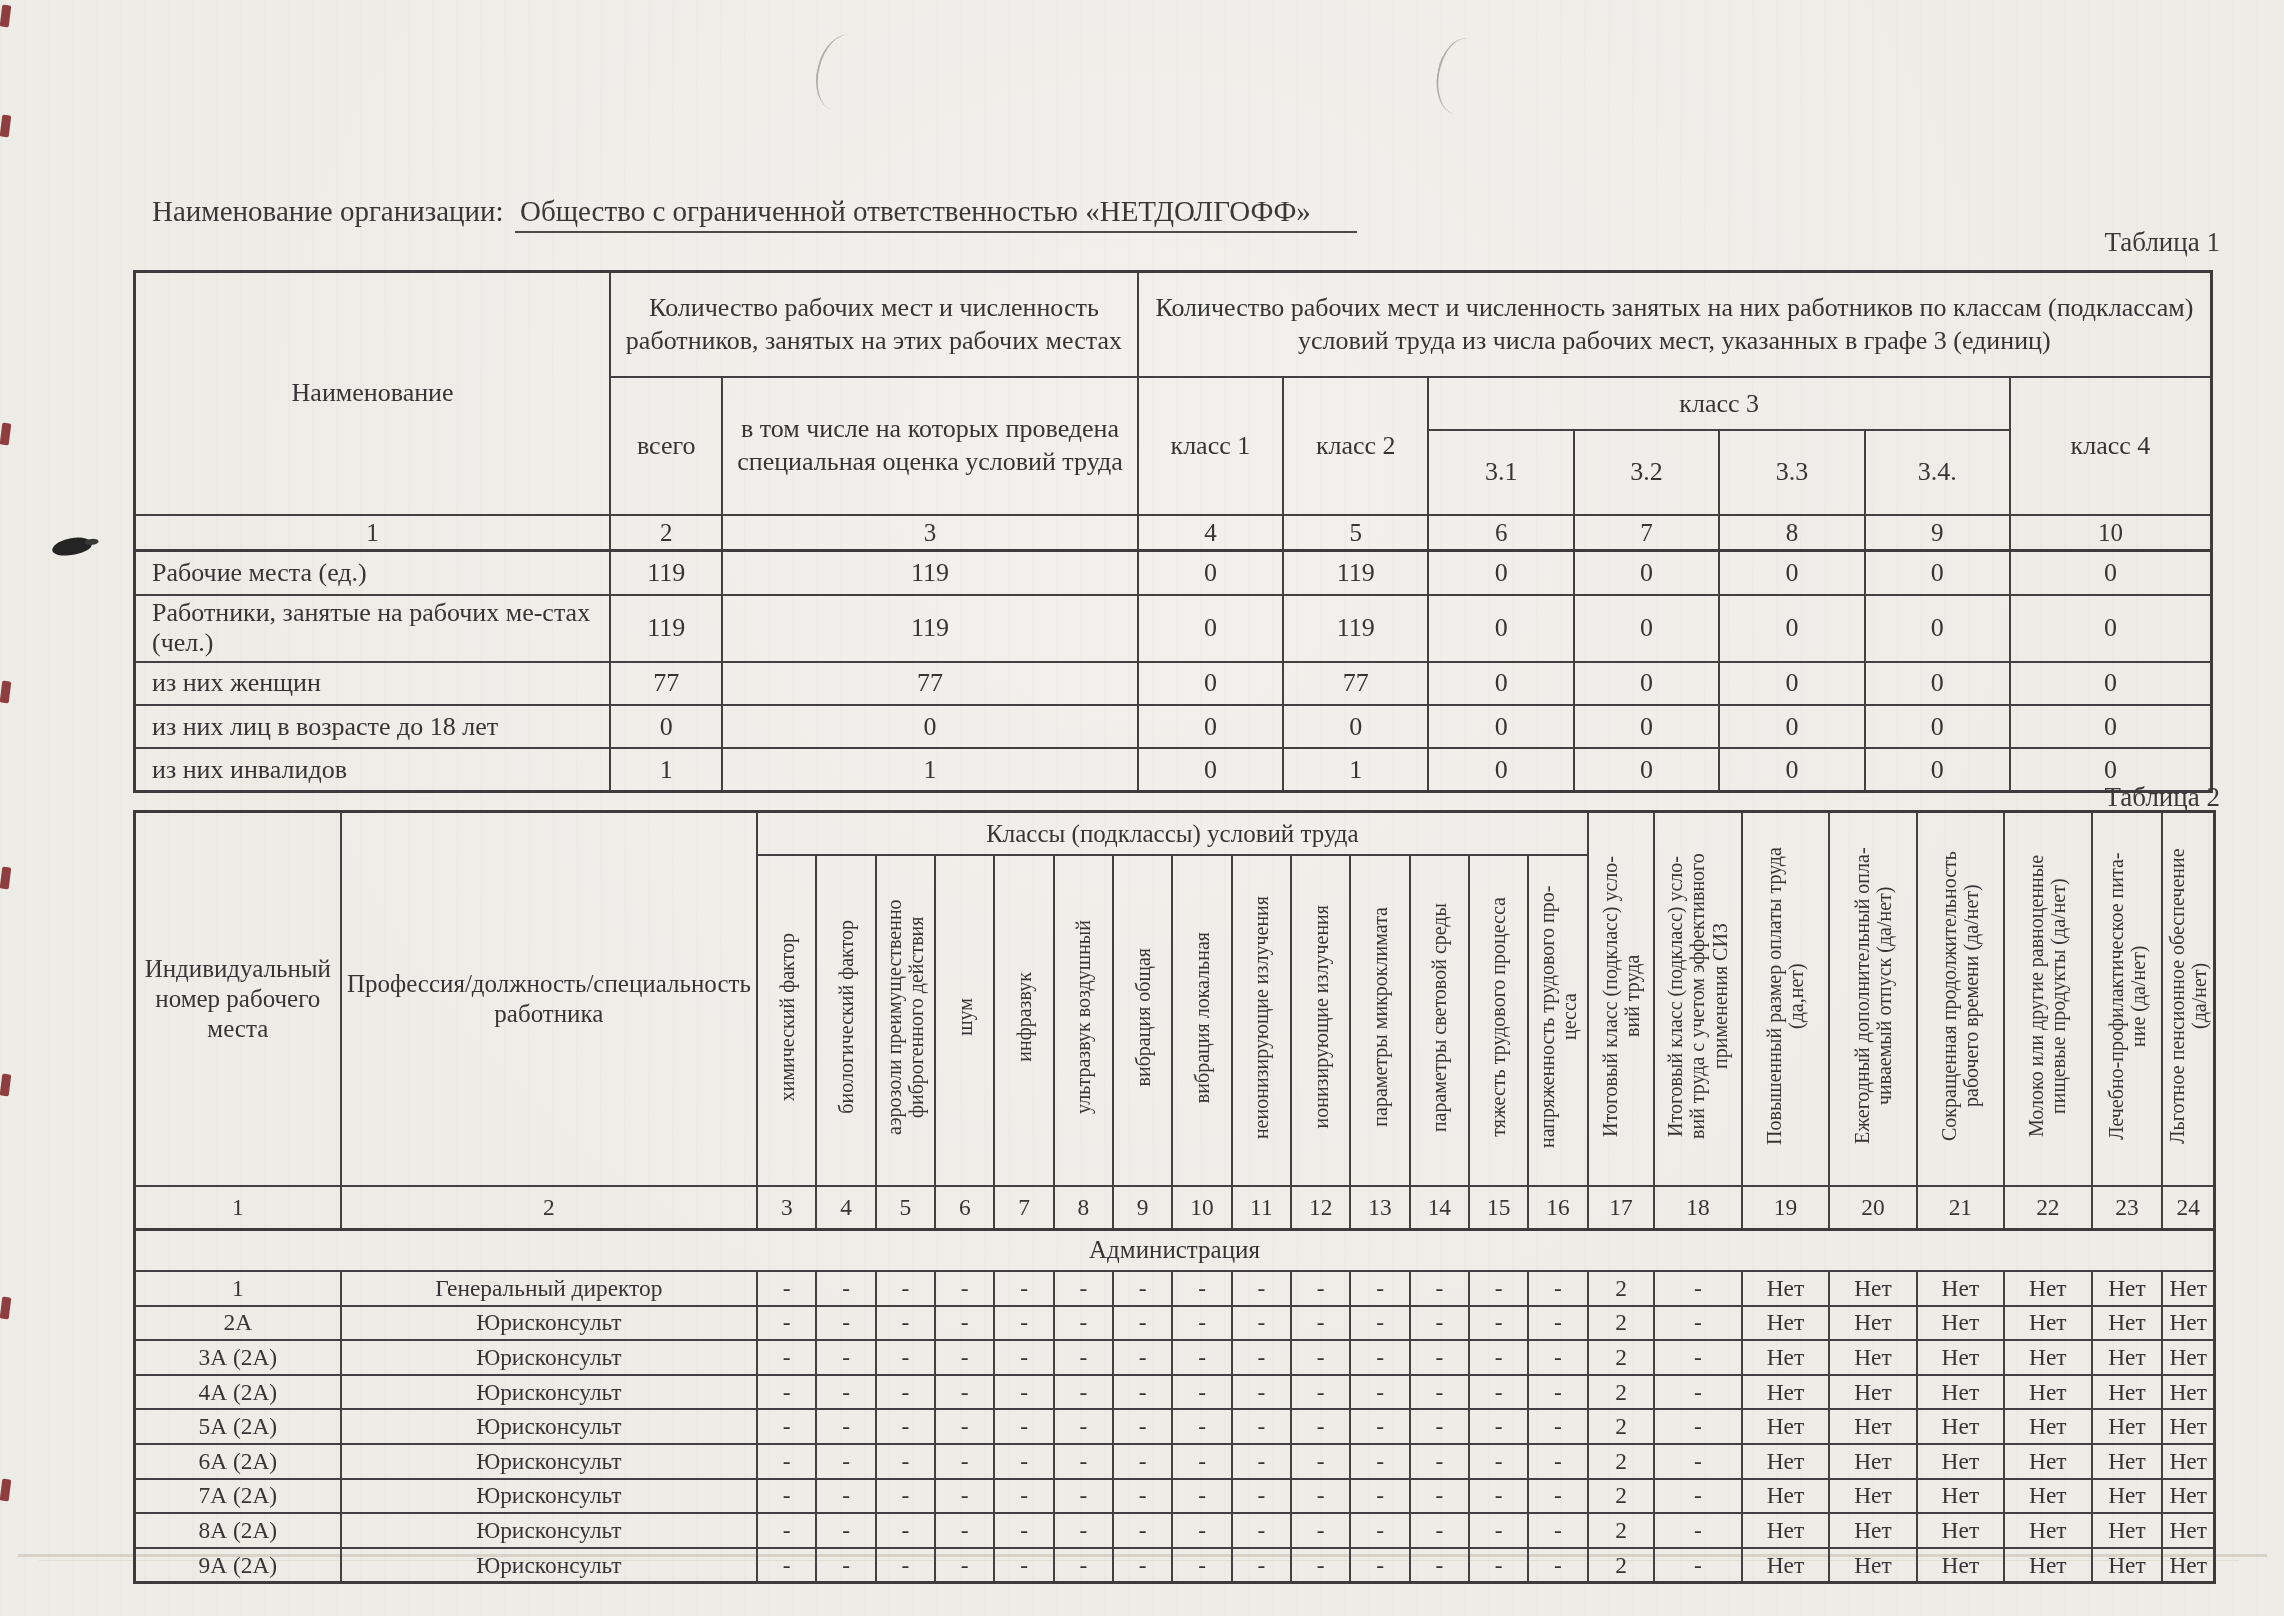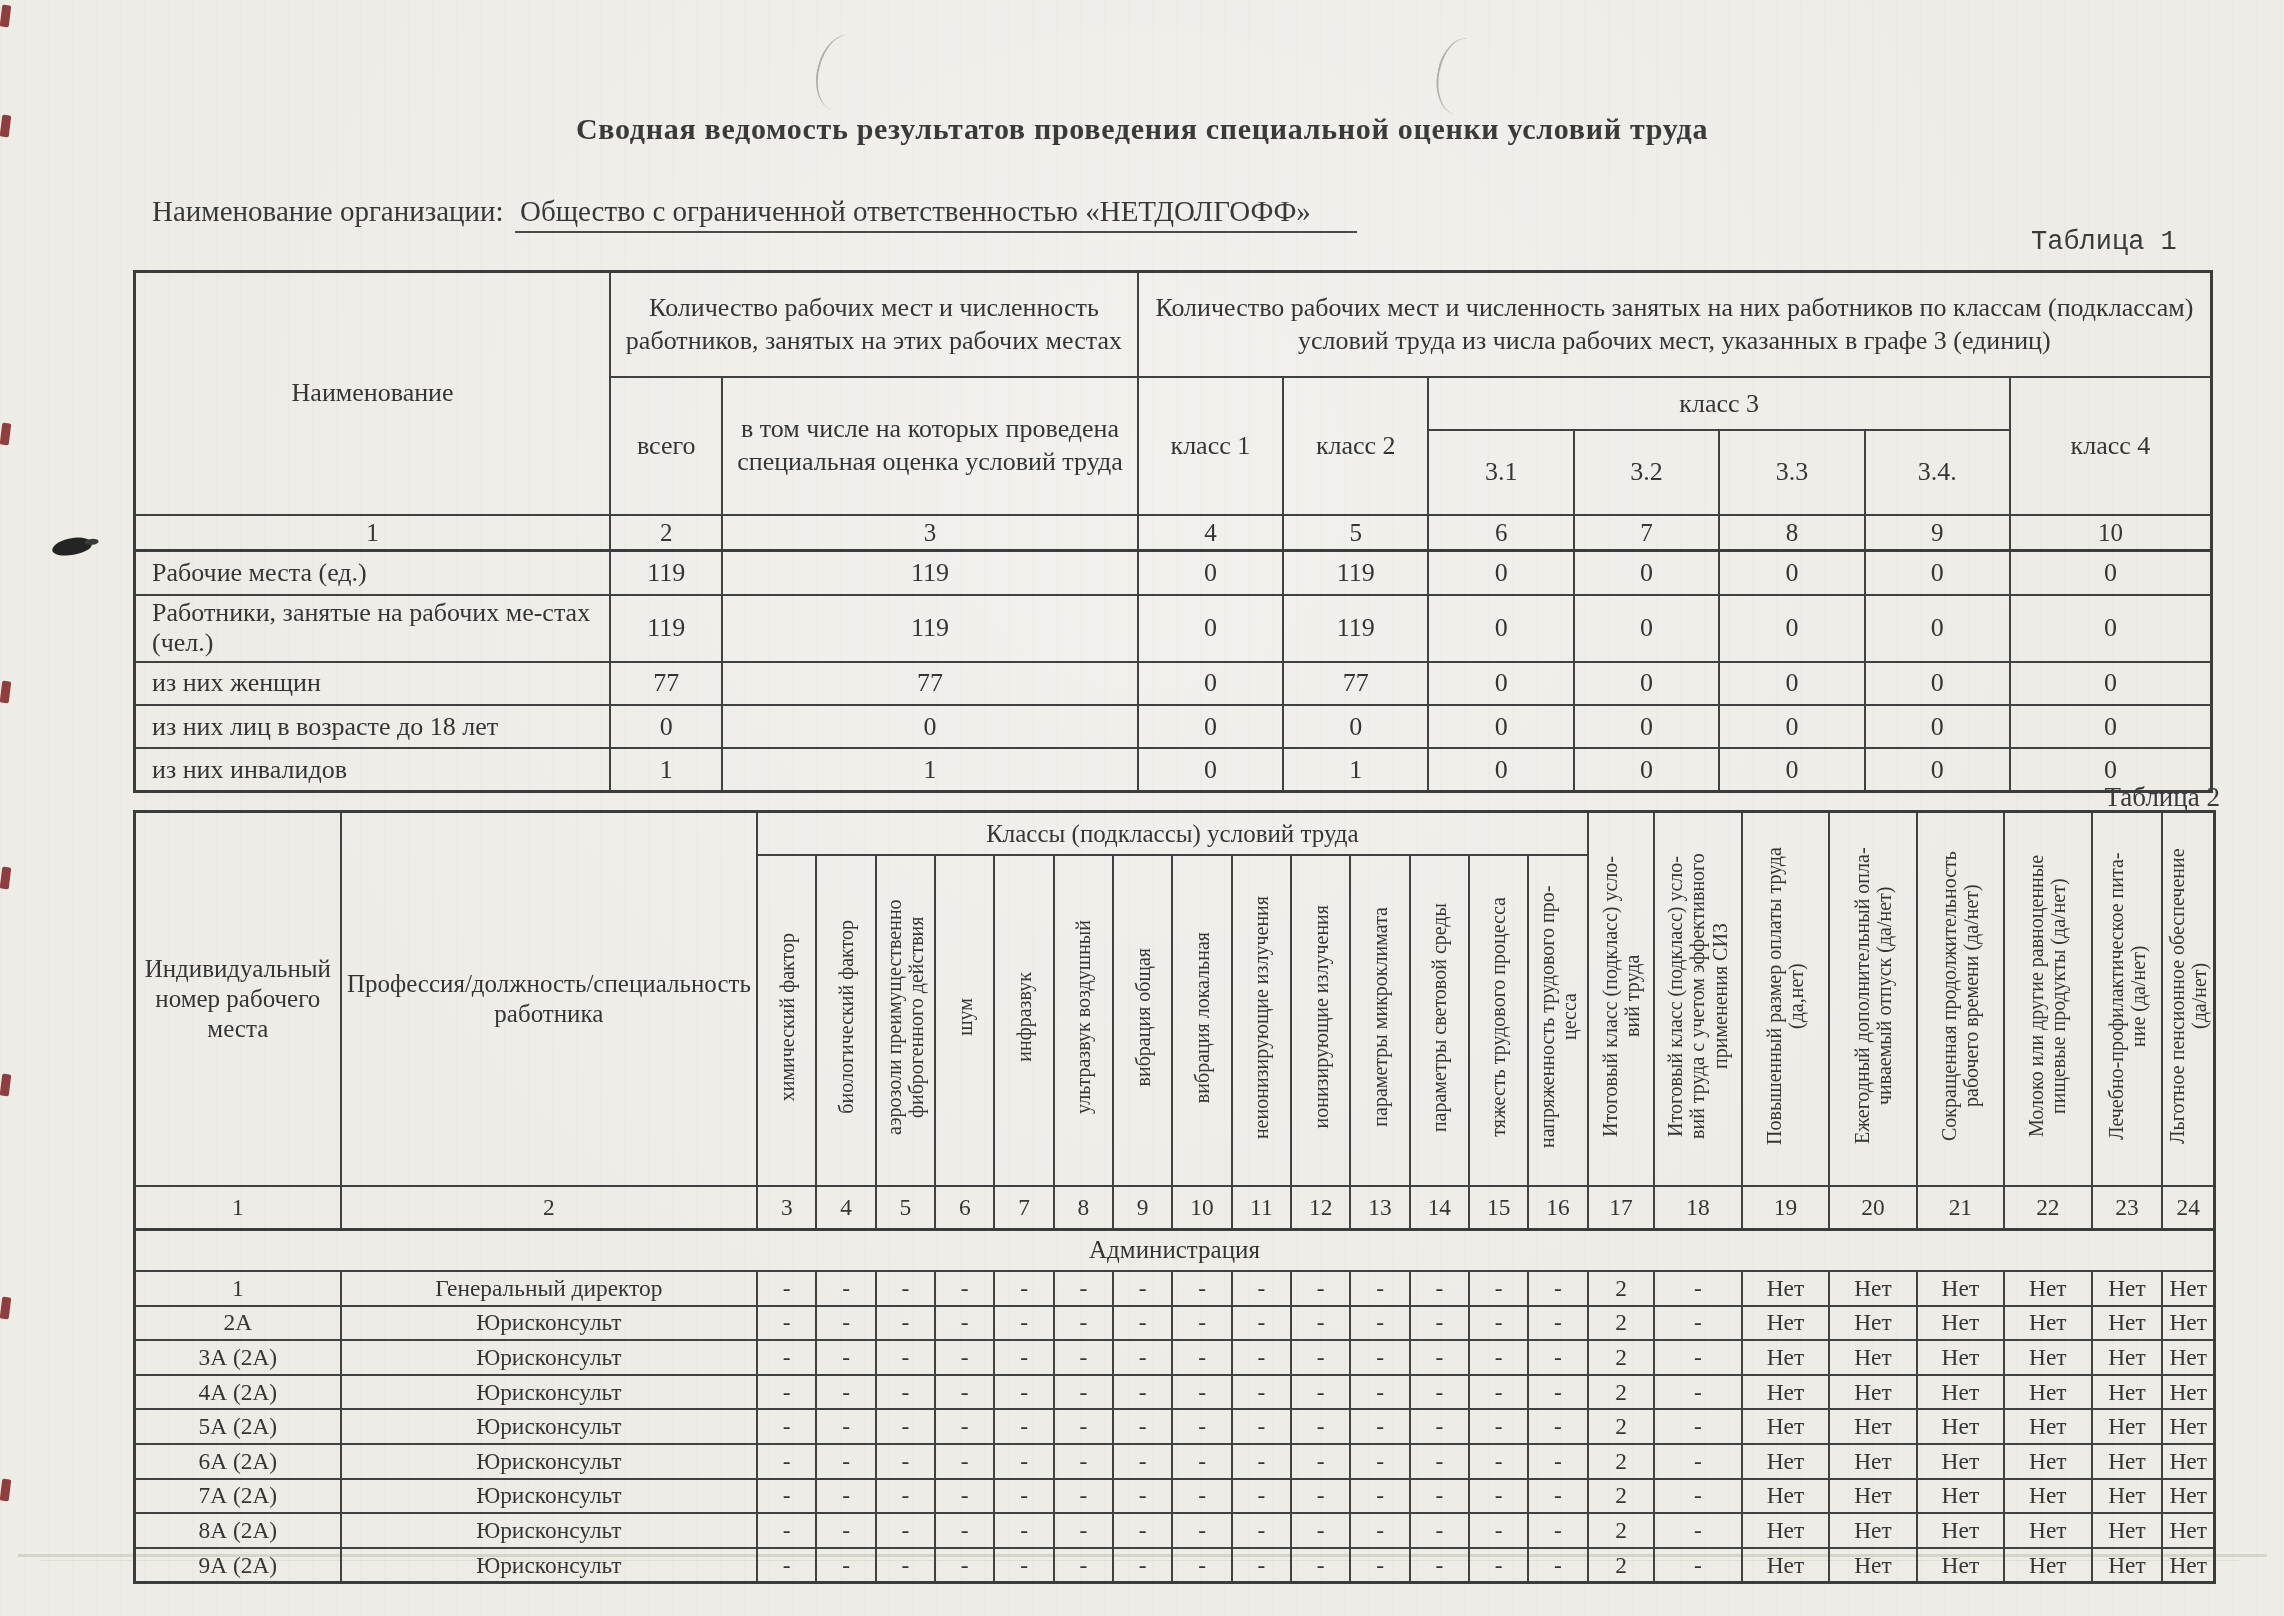--- a/index.html
+++ b/index.html
@@ -23,21 +23,21 @@
   }
   .orgline{
     position:absolute;left:152px;top:195px;font-size:29px;color:#383838;white-space:nowrap;
   }
   .orgline .orgvalue{
     border-bottom:2.6px solid #4a4a48;padding:0 46px 3.9px 5.2px;margin-left:3.9px;margin-top:12px;
   }
   .tbl-caption{
     position:absolute;font-size:27px;color:#3a3a3a;
   }
-  #cap1{left:2031px;top:227px;width:189px;text-align:left;font-family:Liberation Mono, monospace;}
+  #cap1{left:2031px;top:227px;width:189px;text-align:right;}
   #cap2{left:2031px;top:782px;width:189px;text-align:right;}
 
   table{border-collapse:collapse;table-layout:fixed;background:transparent;}
   th,td{
     border:2px solid #414141;font-weight:normal;color:#353535;
     text-align:center;vertical-align:middle;padding:2.6px 3.9px;
     overflow:hidden;
   }
   #table1{position:absolute;left:133px;top:270px;width:2080px;border:3.3px solid #3c3c3c;}
   #table1 th{font-size:26px;line-height:1.25;}
@@ -95,21 +95,20 @@
   <div class="redmark" style="top:423px;"></div>
   <div class="redmark" style="top:681px;"></div>
   <div class="redmark" style="top:867px;"></div>
   <div class="redmark" style="top:1074px;"></div>
   <div class="redmark" style="top:1297px;"></div>
   <div class="redmark" style="top:1479px;"></div>
   <div class="smudge"></div>
   <div class="bottom-line"></div>
   <div class="bottom-line2"></div>
 
-  <div class="title">Сводная ведомость результатов проведения специальной оценки условий труда</div>
   <div class="orgline">
     <span>Наименование организации:</span>
     <span class="orgvalue">Общество с ограниченной ответственностью «НЕТДОЛГОФФ»</span>
   </div>
 
   <div class="tbl-caption" id="cap1">Таблица 1</div>
 
   <table id="table1">
     <colgroup>
       <col style="width:22.9%">

